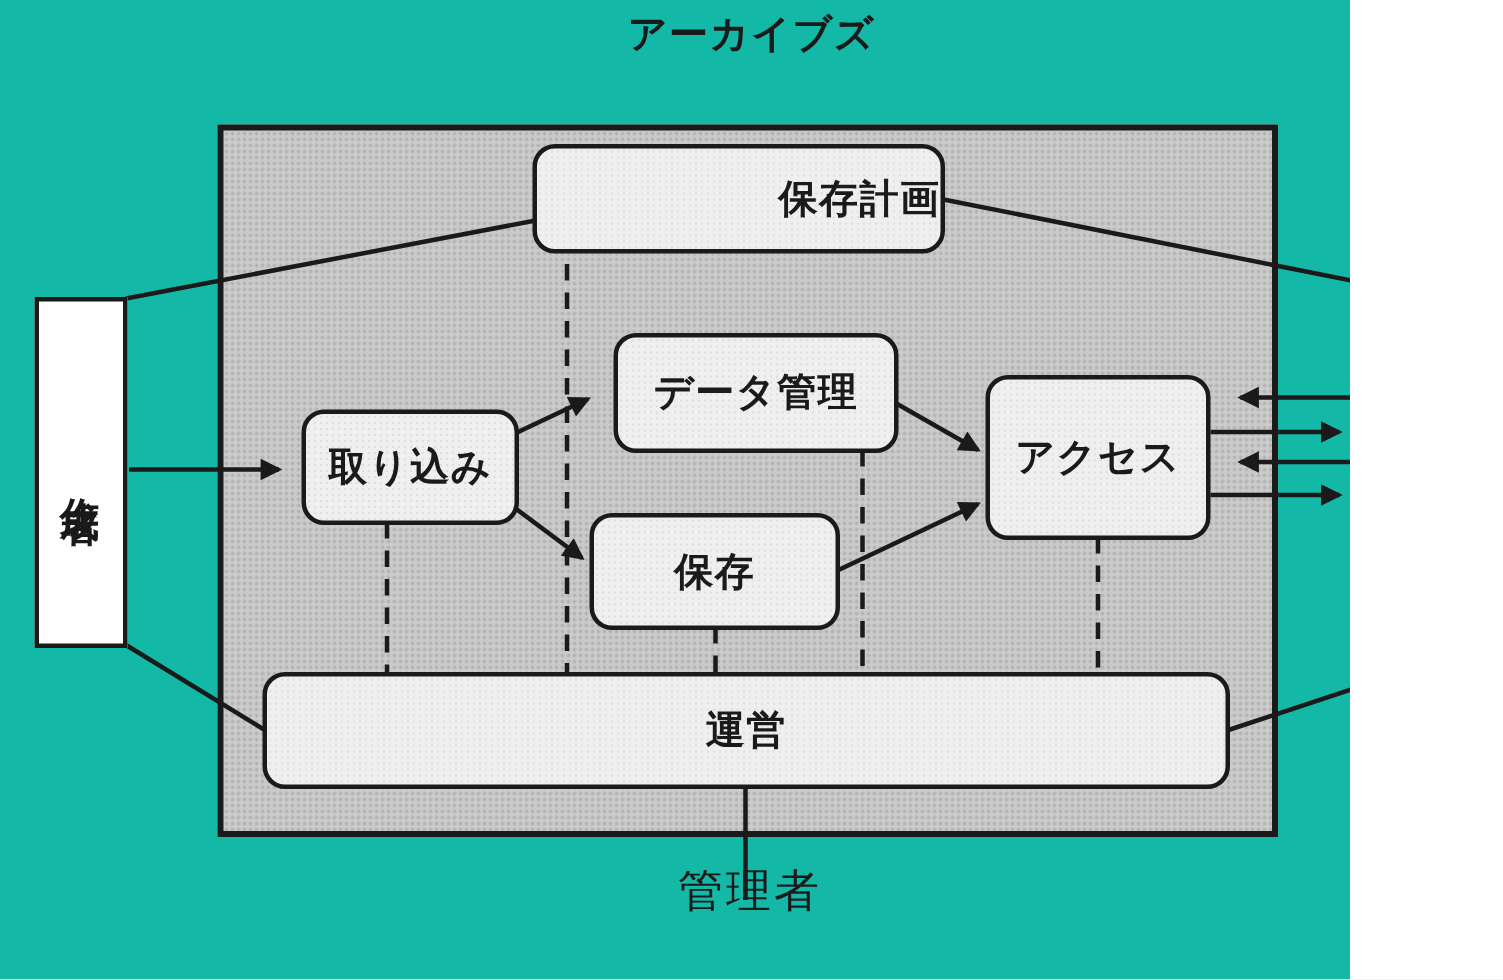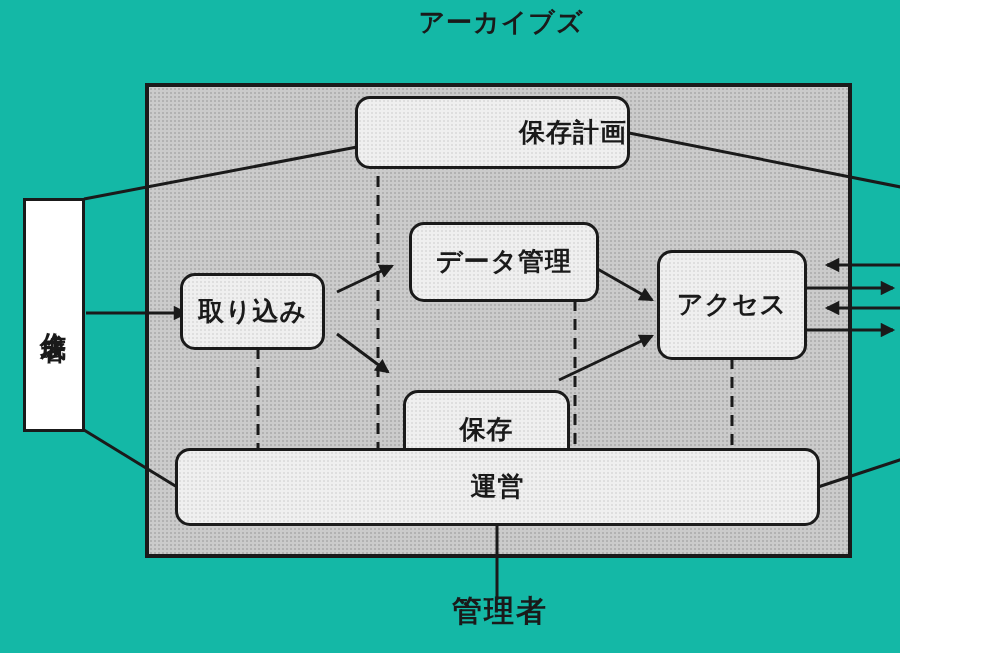--- a/index.html
+++ b/index.html
@@ -79,25 +79,25 @@
     justify-content: center;
     font-weight: 700;
     font-size: 26px;
     writing-mode: vertical-rl;
     text-orientation: upright;
     letter-spacing: 3px;
     z-index: 3;
   }
   .manager-label {
     position: absolute;
-    top: 591px;
+    top: 574px;
     left: 400px;
     width: 200px;
     text-align: center;
-    font-weight: 700;
+    font-weight: 400;
     font-size: 30px;
     letter-spacing: 2px;
     z-index: 3;
   }
 </style>
 </head>
 <body>
 
 <div class="stage">
 
@@ -134,29 +134,29 @@
     <line class="edge edge-dashed" x1="378" y1="176" x2="378" y2="450"></line>
     <line class="edge edge-dashed" x1="477" y1="418" x2="477" y2="450"></line>
     <line class="edge edge-dashed" x1="575" y1="300" x2="575" y2="450"></line>
     <line class="edge edge-dashed" x1="732" y1="358" x2="732" y2="450"></line>
   </svg>
 
   <div class="node" style="left:355px; top:96px; width:275px; height:73px;align-items:flex-end;">
     <div>保存計画</div>
   </div>
 
-  <div class="node" style="left:180px; top:273px; width:145px; height:77px;">
+  <div class="node" style="left:201px; top:273px; width:145px; height:77px;">
     <div>取り込み</div>
   </div>
 
   <div class="node" style="left:377px; top:222px; width:190px; height:80px;margin-left:32px;">
     <div>データ管理</div>
   </div>
 
-  <div class="node" style="left:403px; top:342px; width:167px; height:78px; line-height:1.25;margin-top:48px;">
+  <div class="node" style="left:393px; top:342px; width:167px; height:78px; line-height:1.25;">
     <div>保存</div>
   </div>
 
   <div class="node" style="left:657px; top:250px; width:150px; height:110px;">
     <div>アクセス</div>
   </div>
 
   <div class="node" style="left:175px; top:448px; width:645px; height:78px;">
     <div>運営</div>
   </div>

